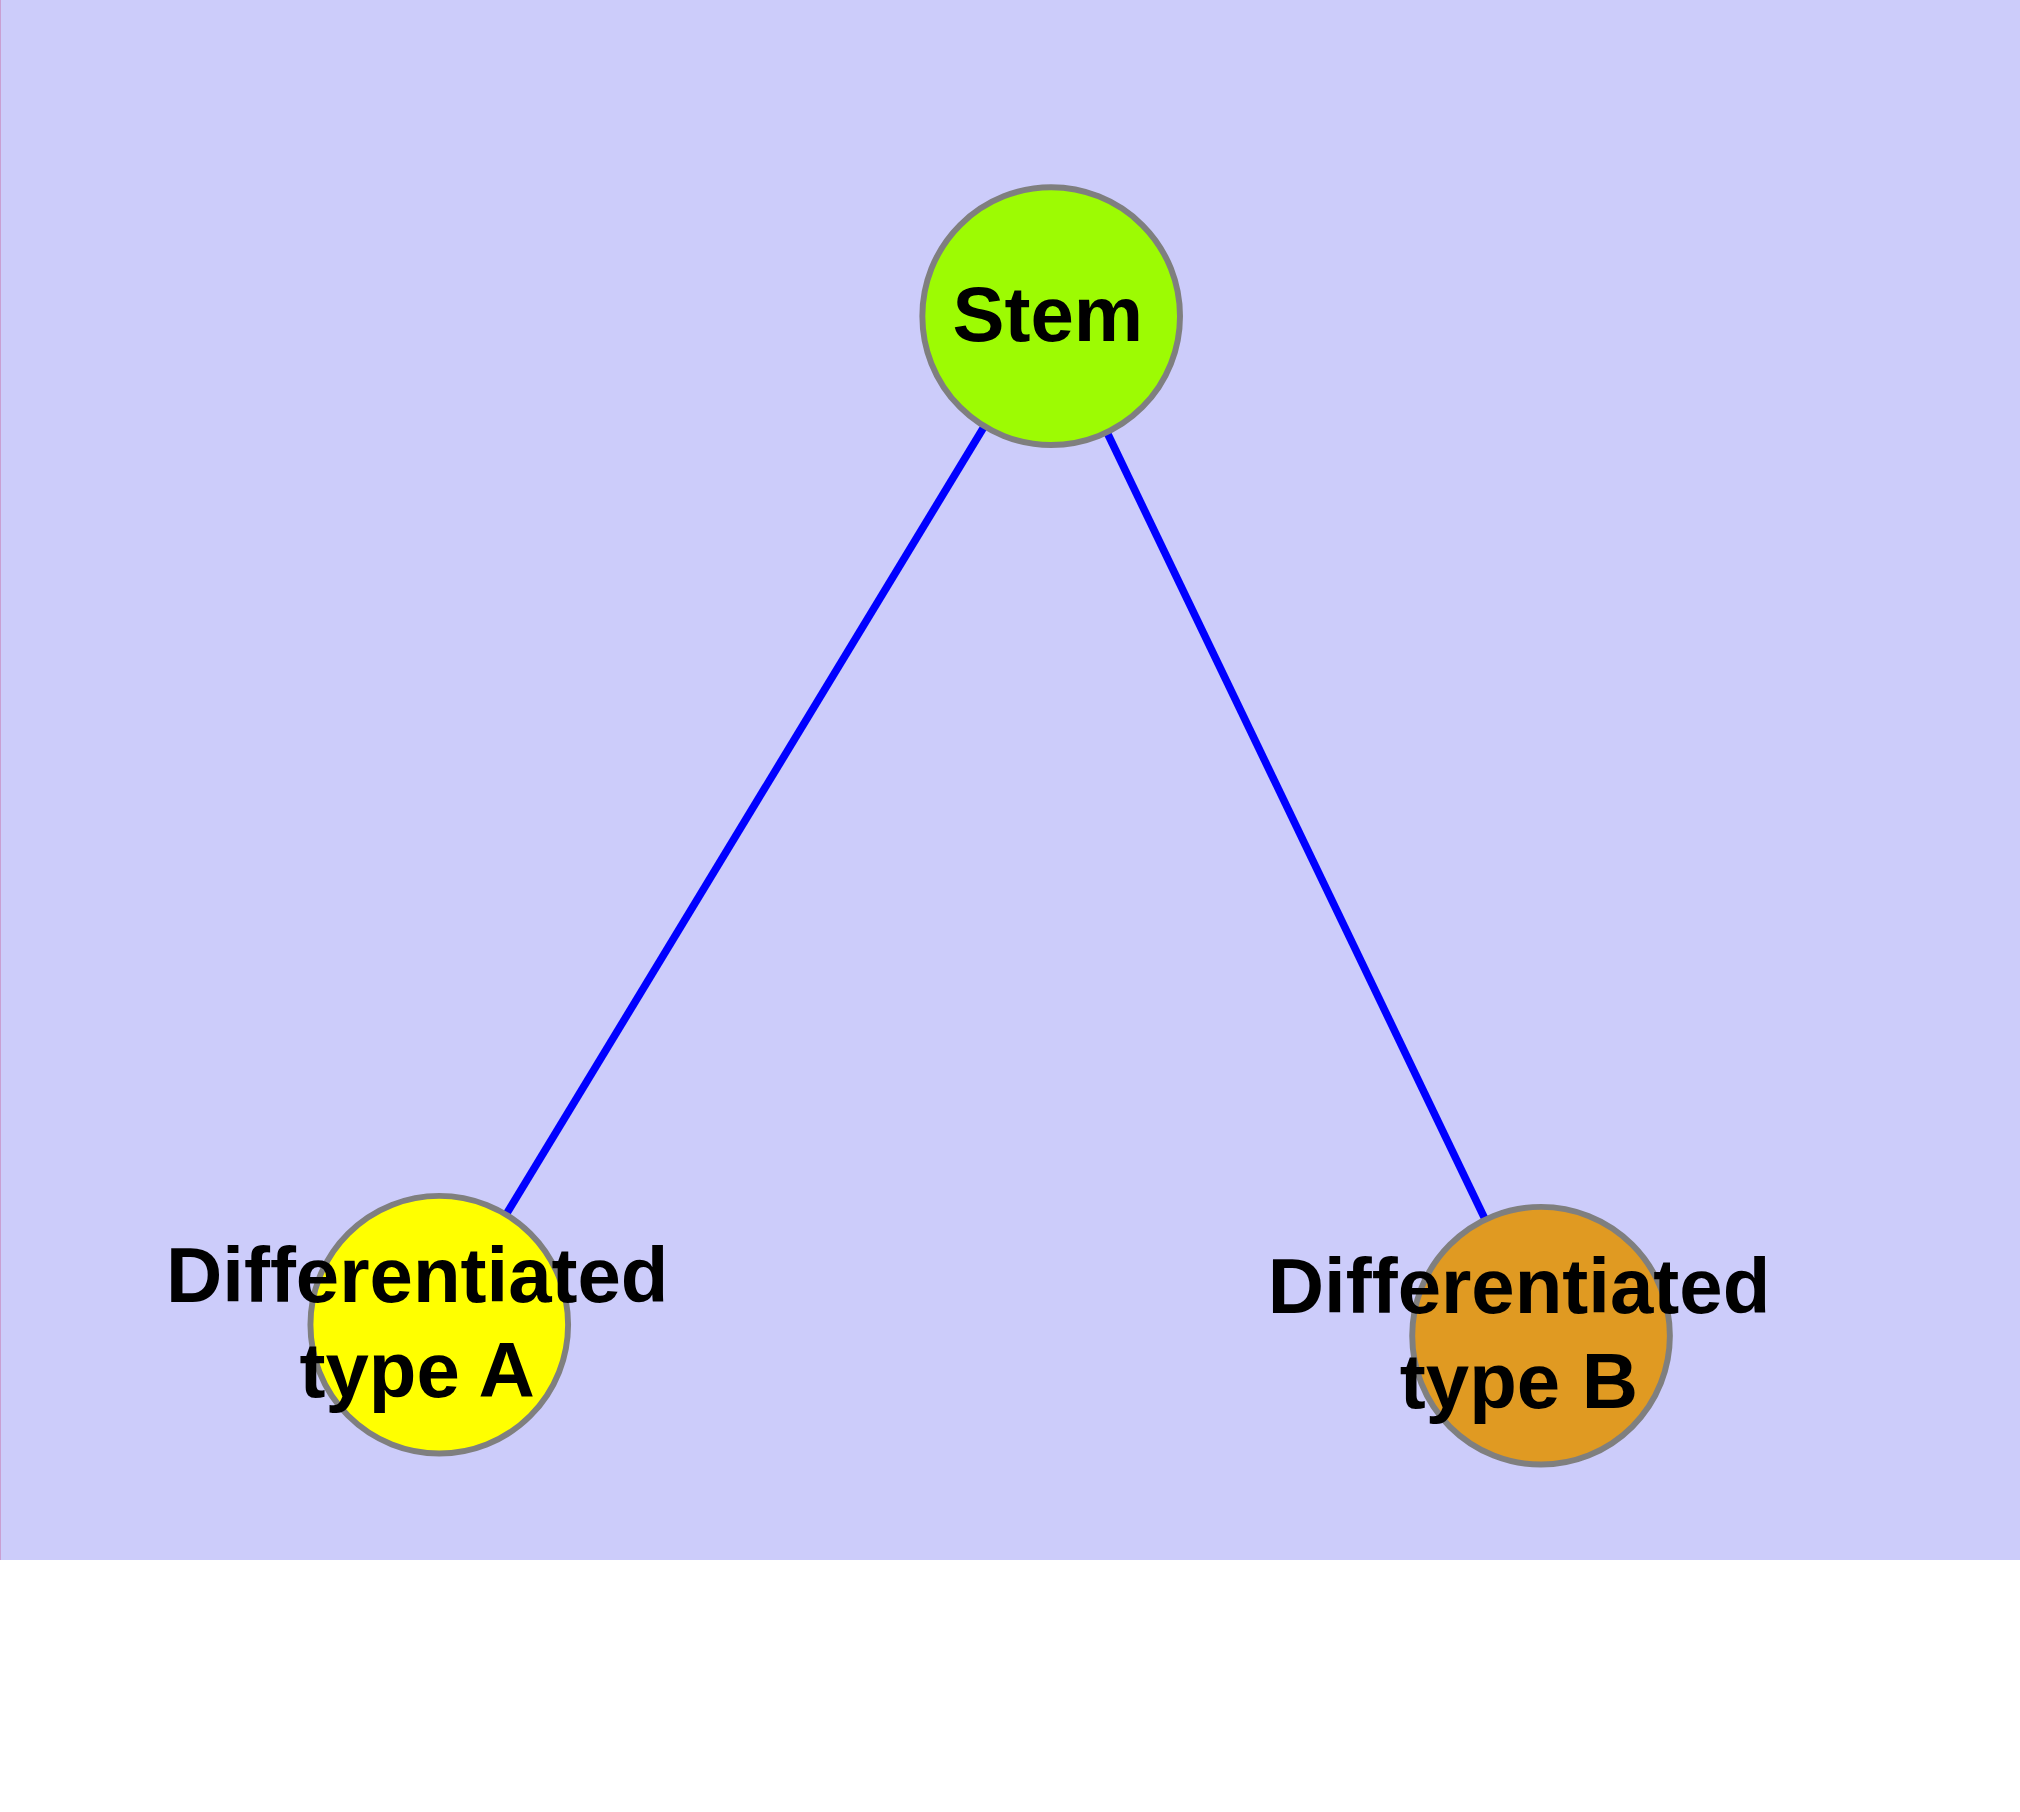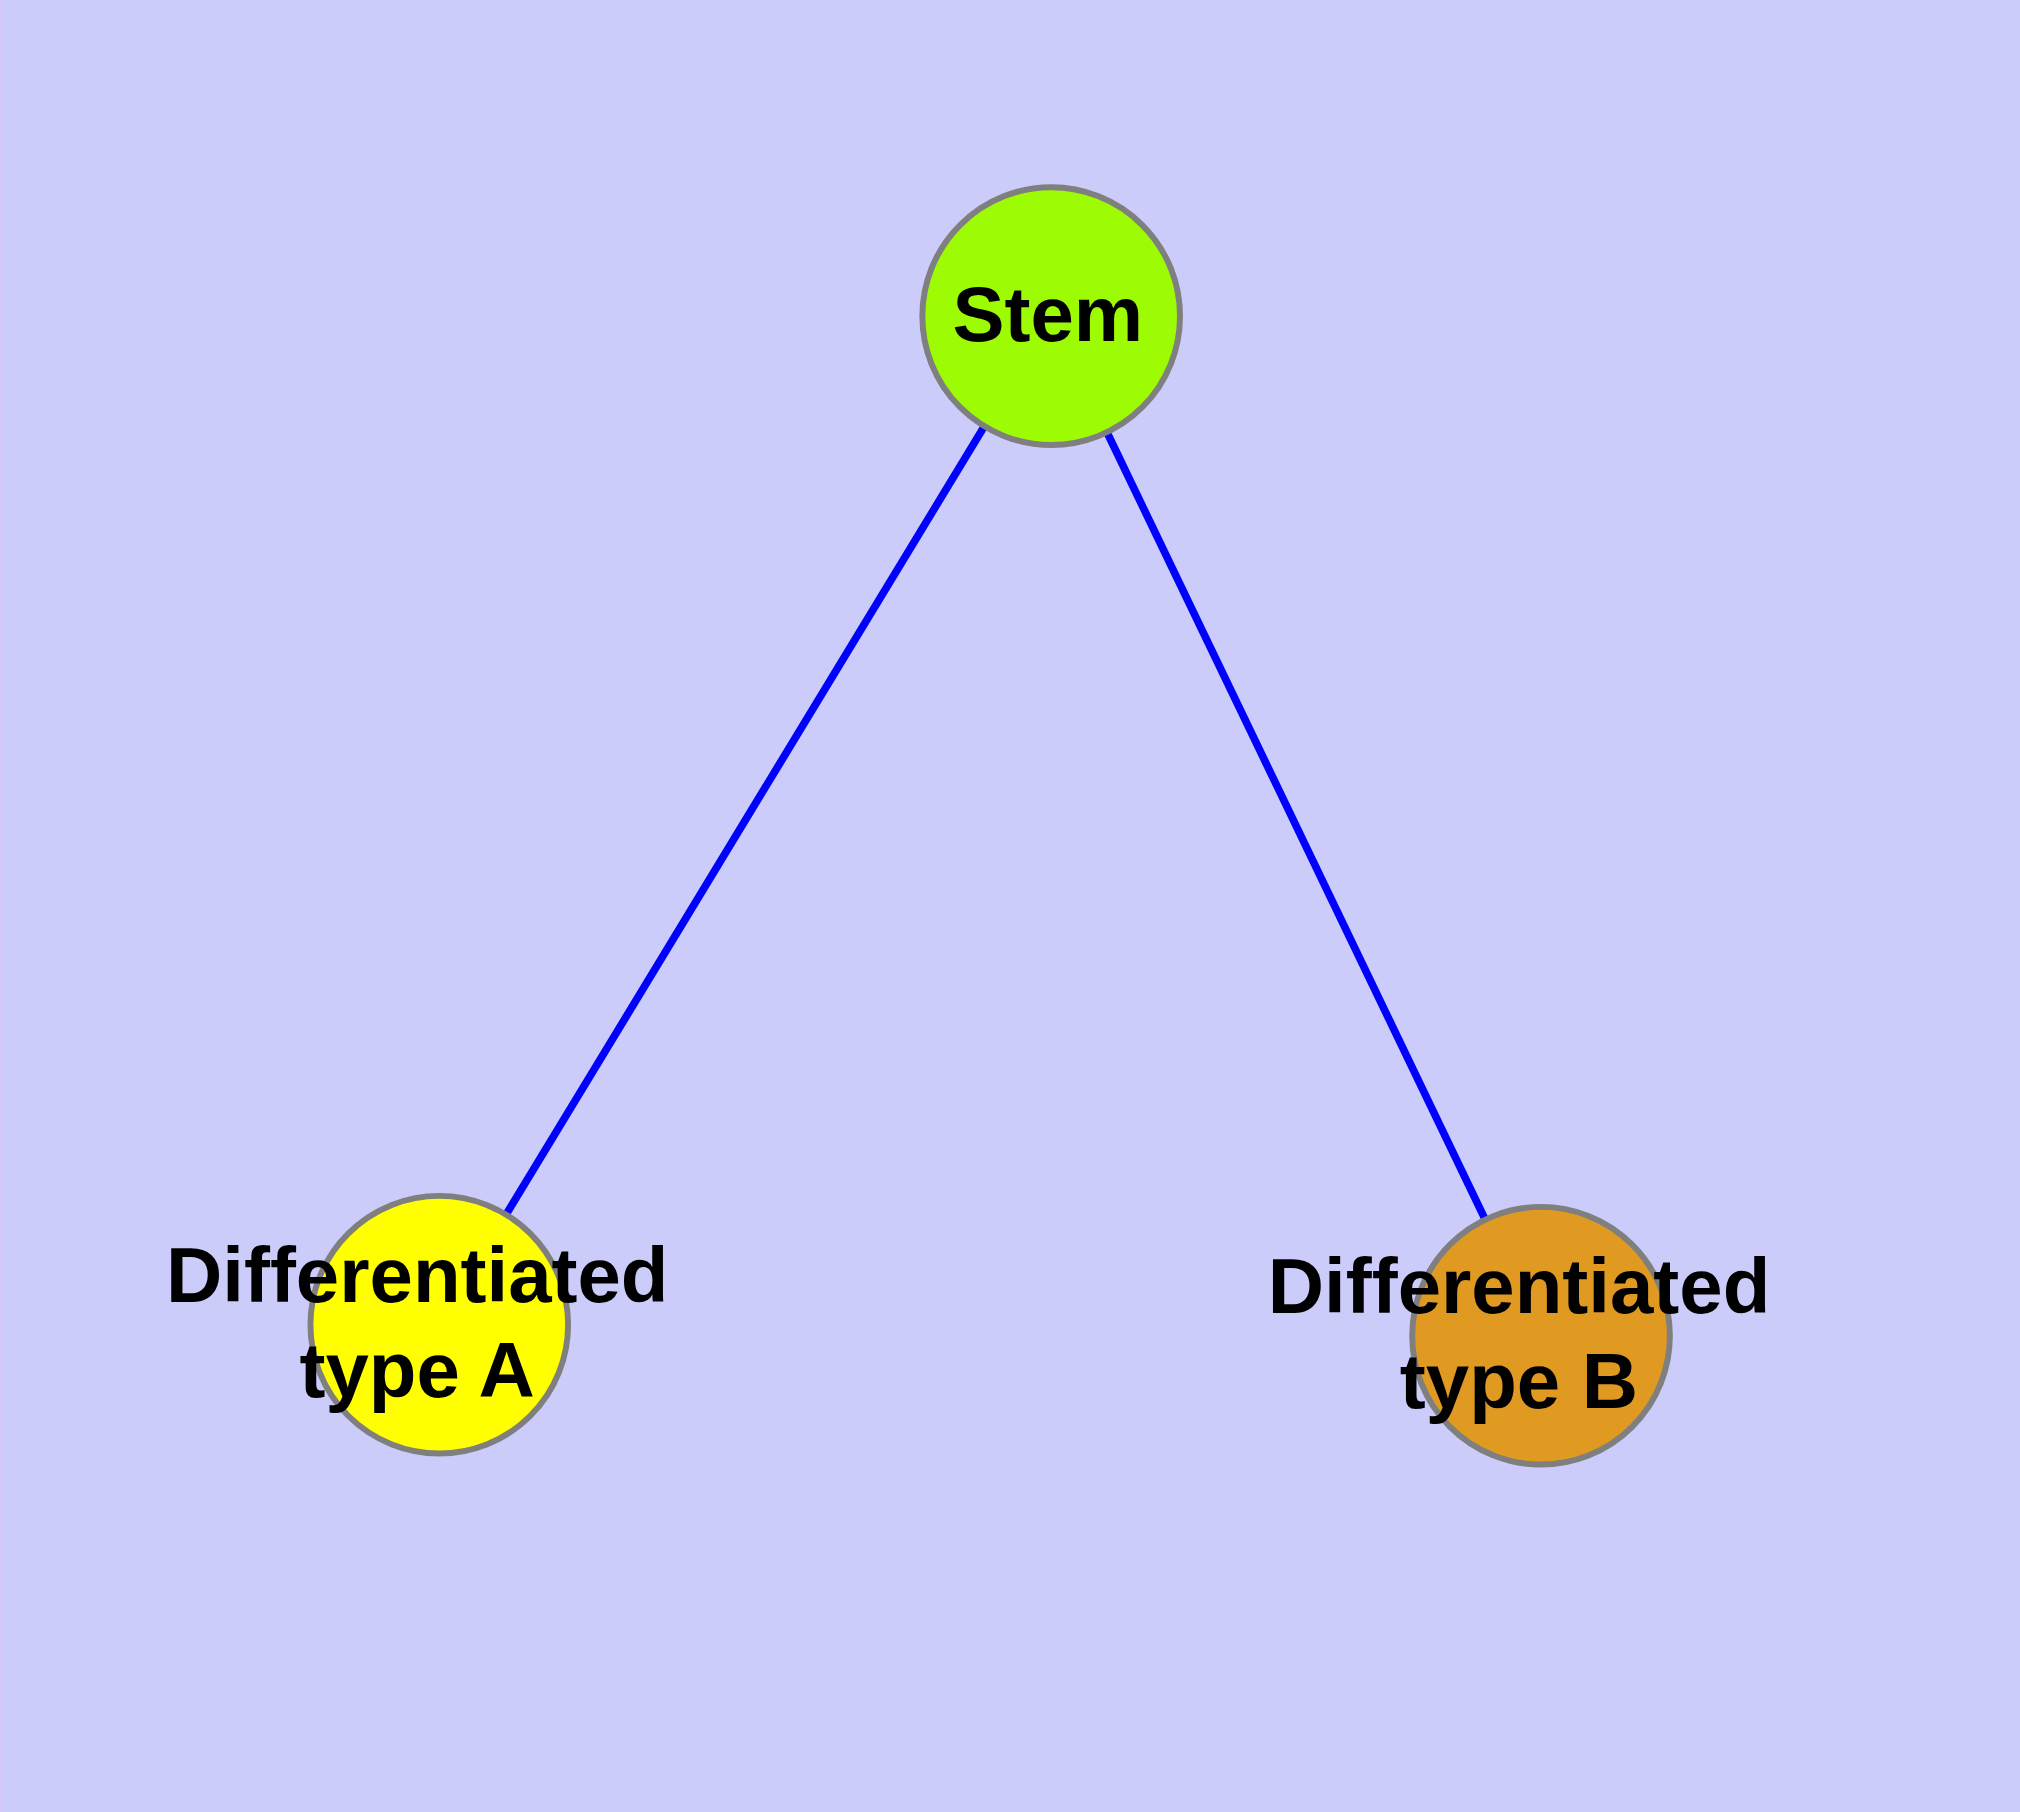--- a/index.html
+++ b/index.html
@@ -7,23 +7,23 @@
     margin: 0;
     padding: 0;
     background: #ffffff;
   }
   body {
     font-family: "Liberation Sans", sans-serif;
   }
   #canvas {
     position: relative;
     width: 2021px;
-    height: 1812px;
+    height: 1560px;
     overflow: hidden;
-    background: #f0abfc;
+    background: #be185d;
   }
   #graph-svg {
     position: absolute;
     top: 0;
     left: 0;
     width: 2021px;
     height: 1812px;
     display: block;
   }
   .node-label {

